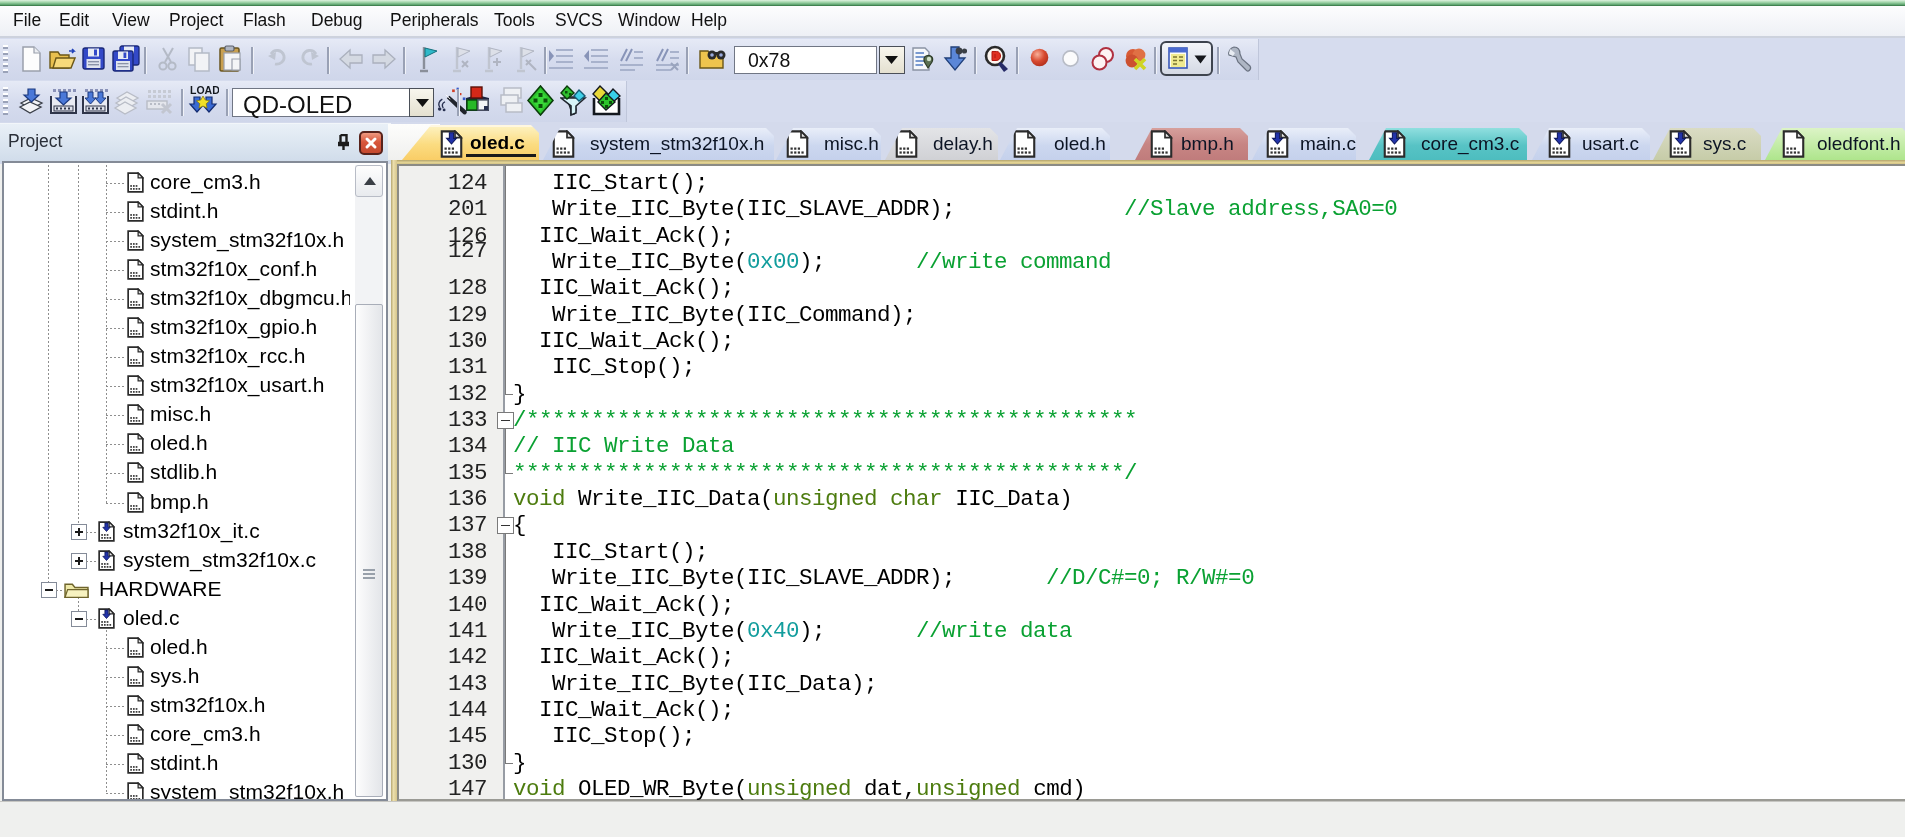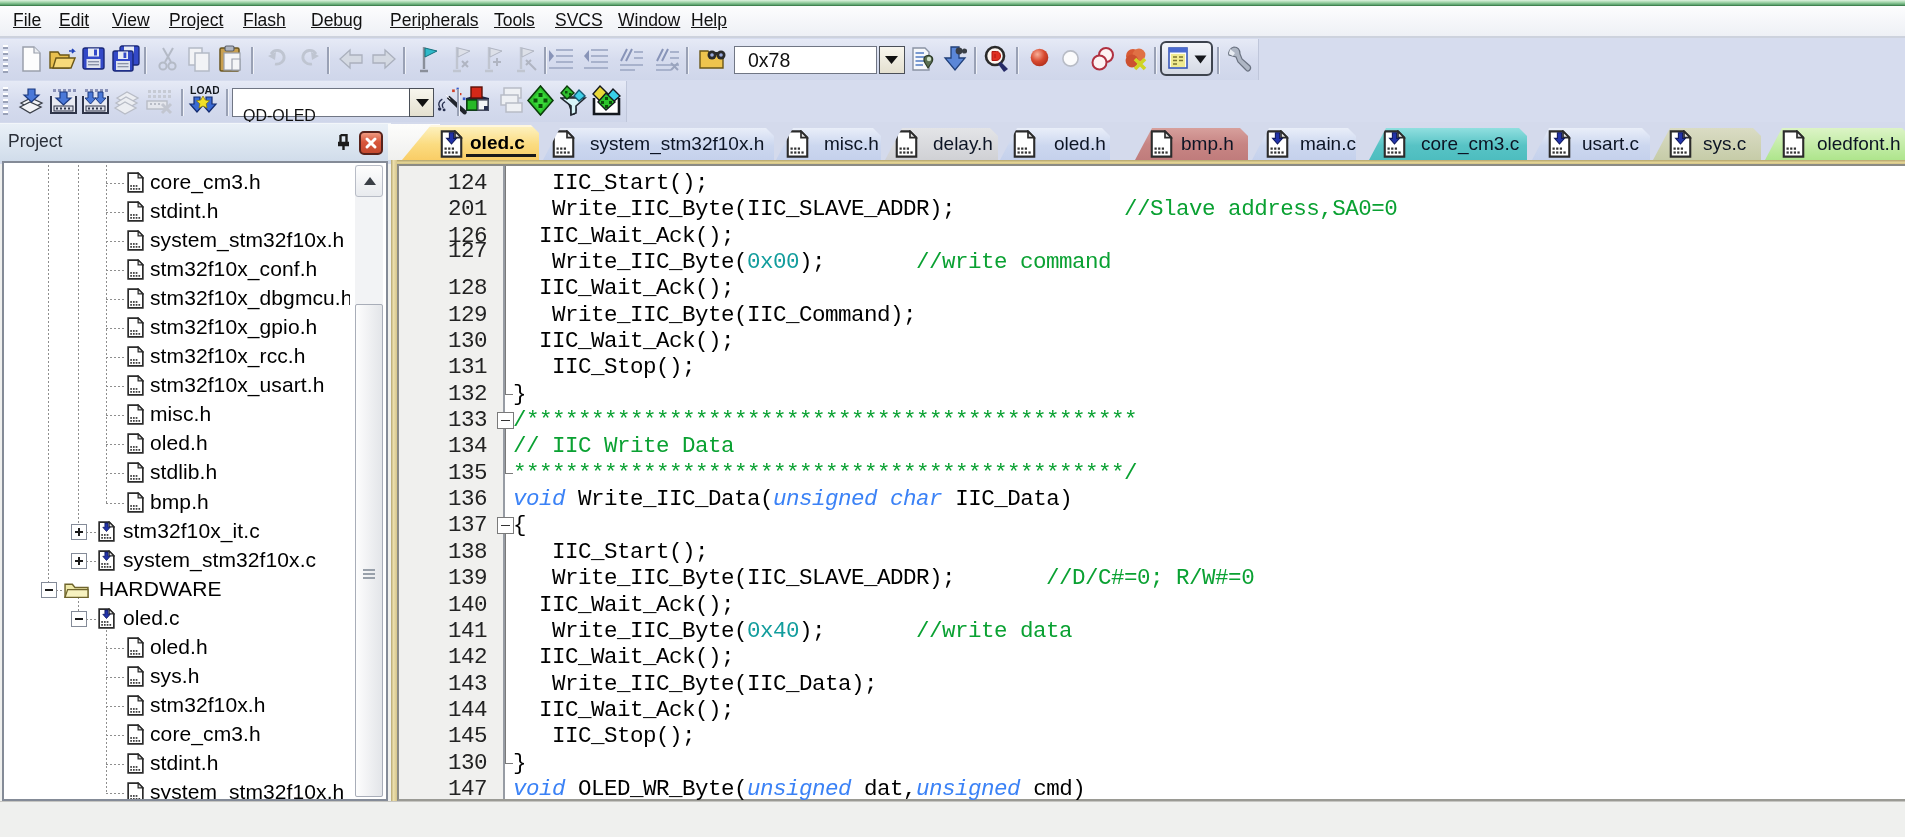--- a/index.html
+++ b/index.html
@@ -2,21 +2,21 @@
 <html><head>
 <meta charset="utf-8">
 <style>
 html,body{margin:0;padding:0;}
 #scr{position:relative;width:1905px;height:837px;overflow:hidden;background:#eff0ee;font-family:"Liberation Sans",sans-serif;}
 .abs{position:absolute;}
 
 #green{left:0;top:0;width:1905px;height:6px;background:linear-gradient(#dff2e0 0%,#9fd3a8 40%,#63a874 75%,#2f6e3e 100%);}
 
 #menu{left:0;top:6px;width:1905px;height:30px;background:linear-gradient(#fdfdfe,#eef0f5);border-bottom:2px solid #cdd2dd;}
-#menu span{position:absolute;top:4px;font-size:17.5px;color:#111;text-decoration:underline;}
+#menu span{position:absolute;top:4px;font-size:17.5px;color:#111;}
 
 #tbarea{left:0;top:38px;width:1905px;height:84px;background:#d6dcee;}
 .tband{position:absolute;background:linear-gradient(#e6eaf6 0%,#d6dcee 50%,#cfd6ea 100%);border-right:1px solid #bfc6da;}
 .grip{position:absolute;left:3px;top:6px;width:5px;bottom:6px;background:repeating-linear-gradient(180deg,#ffffff 0 2px,#9aa2b8 2px 4px,transparent 4px 6px);}
 .sep{position:absolute;width:2px;background:#99a1b5;border-right:1px solid #f0f2f8;}
 .ic{position:absolute;}
 
 #midband{left:0;top:122px;width:1905px;height:42px;background:#d4daec;}
 
 #phead{left:0;top:123px;width:391px;height:38px;background:linear-gradient(#e9f0f7,#d0dcea);border-top:1px solid #f2f6fa;}
@@ -35,21 +35,21 @@
 #pscroll .up{position:absolute;left:0;top:0;width:28px;height:32px;background:linear-gradient(#fefefe,#e8eaee);border:1px solid #b8bcc6;border-radius:3px;box-sizing:border-box;}
 #pscroll .thumb{position:absolute;left:0;top:139px;width:28px;bottom:0;background:linear-gradient(90deg,#fdfdfd,#e3e5e9);border:1px solid #a8adb8;border-radius:2px;box-sizing:border-box;}
 
 #tanv{left:391px;top:160px;width:6px;height:641px;background:linear-gradient(90deg,#b5a670,#ecdfad 40%,#d6c68c);}
 #tanh{left:397px;top:160px;width:1508px;height:4px;background:linear-gradient(#b3a36c,#e3d496 60%,#d3c384);}
 
 #editor{left:397px;top:164px;width:1508px;height:637px;background:#fff;border-top:2px solid #8b8b85;border-left:2px solid #8b8b85;border-bottom:2px solid #9a9a94;box-sizing:border-box;}
 #gutter{position:absolute;left:0;top:0;width:104px;height:100%;background:#f0f0ee;border-right:2px solid #979ca4;}
 .ln{position:absolute;width:88px;text-align:right;font-family:"Liberation Mono",monospace;font-size:22.5px;letter-spacing:-0.5px;color:#222;line-height:26.35px;}
 .cl{position:absolute;left:114px;font-family:"Liberation Mono",monospace;font-size:22.5px;letter-spacing:-0.5px;color:#000;line-height:26.35px;white-space:pre;}
-.cm{color:#0aa132;} .kw{color:#3b82f6;font-style:italic;} .nm{color:#129d9d;}
+.cm{color:#0aa132;} .kw{color:#4d7c0f;} .nm{color:#129d9d;}
 .fv{position:absolute;width:1px;background:#7a7a7a;left:106px;}
 .fh{position:absolute;height:1px;background:#7a7a7a;left:106px;width:8px;}
 .fbox{position:absolute;left:98px;width:17px;height:17px;background:#fff;border:1px solid #7a7a7a;box-sizing:border-box;}
 .fbox:after{content:"";position:absolute;left:3px;right:3px;top:7px;height:1px;background:#333;}
 
 .tab{position:absolute;top:128px;height:32px;clip-path:polygon(17px 0,calc(100% - 8px) 0,100% 8px,100% 100%,0 100%);filter:drop-shadow(0 0 1px rgba(100,110,135,0.9));}
 .tab.act{top:125px;height:35px;clip-path:polygon(29px 0,calc(100% - 8px) 0,100% 8px,100% 100%,0 100%);}
 .tb-blue{background:linear-gradient(#e9eef9 0%,#ccd7ef 55%,#c5d1ec 100%);}
 .tb-gray{background:linear-gradient(#e3e4e7 0%,#d0d1d5 100%);}
 .tb-rose{background:linear-gradient(#d7a09c 0%,#c78584 50%,#c07c7c 100%);}
@@ -382,21 +382,21 @@
         </svg>
     <div class="sep" style="left:181px;top:51px;height:27px"></div>
     <svg class="ic" style="left:187px;top:46px" width="32" height="33" viewBox="0 0 32 33">
           <text x="3" y="10" font-family="Liberation Sans" font-size="10.5" font-weight="bold" fill="#14181e">LOAD</text>
           <path d="M7 13 L13 13 L13 20 L17 20 L10 28 L3 20 L7 20 Z" fill="#3a6ad4" stroke="#142c70" stroke-width="1.2"></path>
           <path d="M19 13 L25 13 L25 20 L29 20 L22 28 L15 20 L19 20 Z" fill="#3a6ad4" stroke="#142c70" stroke-width="1.2"></path>
           <path d="M16 12 L18.2 16 L22.5 16.8 L19.2 19.8 L20 24 L16 22 L12 24 L12.8 19.8 L9.5 16.8 L13.8 16 Z" fill="#f2e028" stroke="#8a7c10" stroke-width="0.8"></path>
         </svg>
     <div class="sep" style="left:226px;top:51px;height:27px"></div>
     <div class="ic" style="left:232px;top:50px;width:178px;height:29px;background:#fff;border:1.6px solid #707684;box-sizing:border-box;">
-          <span style="position:absolute;left:10px;top:18px;font-size:16px;color:#111">QD-OLED</span>
+          <span style="position:absolute;left:10px;top:2px;font-size:24px;color:#111">QD-OLED</span>
         </div>
     <div class="ic" style="left:409px;top:50px;width:25px;height:29px;background:linear-gradient(#f8f6ee,#e4e0d0);border:1.6px solid #4a4f58;box-sizing:border-box;">
           <svg style="position:absolute;left:5px;top:9px" width="15" height="10" viewBox="0 0 15 10">
             <path d="M1 1 L14 1 L7.5 9 Z" fill="#111"></path>
           </svg>
         </div>
     <svg class="ic" style="left:437px;top:47px" width="32" height="32" viewBox="0 0 36 32">
           <path d="M14 10 L33 27 C35 30 31 33 29 30 L11 13 Z" fill="#20242c"></path>
           <path d="M10 9 L15 14" stroke="#fff" stroke-width="1"></path>
           <g fill="#d04028">

